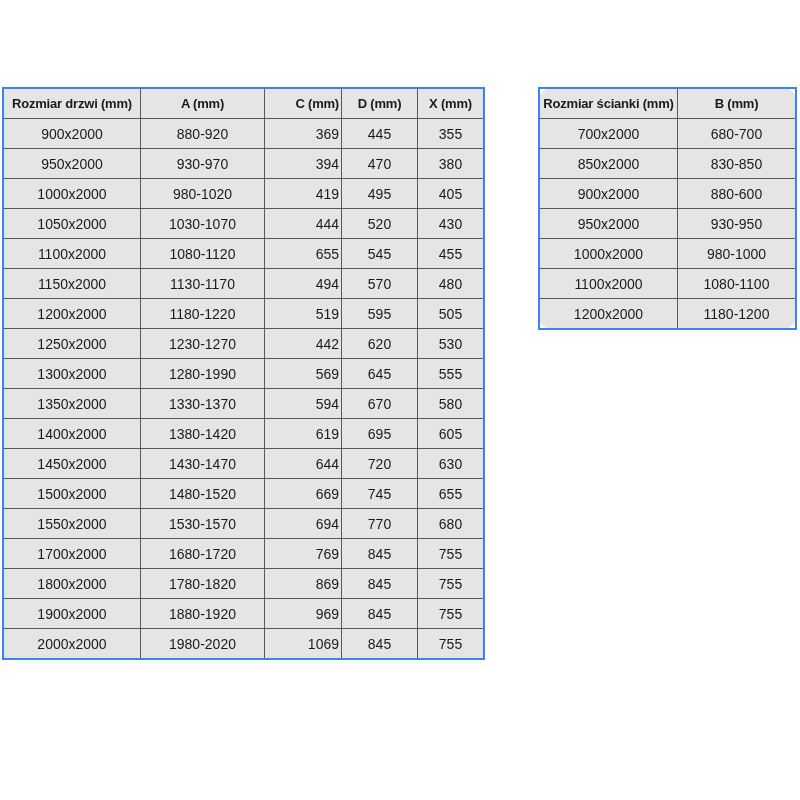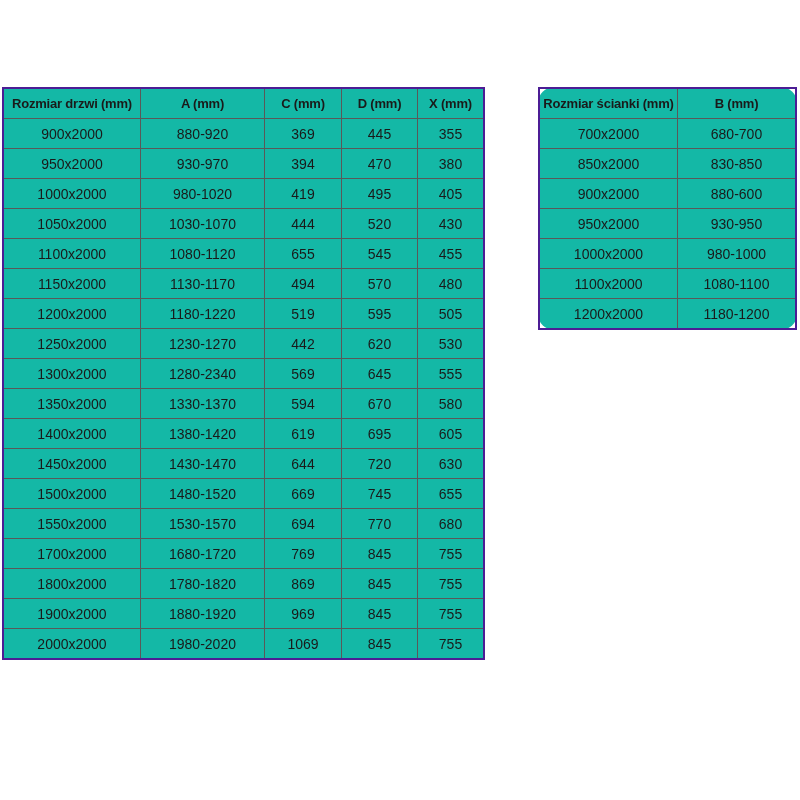--- a/index.html
+++ b/index.html
@@ -10,22 +10,22 @@
     width: 800px;
     height: 800px;
     background: #ffffff;
     position: relative;
     font-family: "Liberation Sans", sans-serif;
     color: #1f1f1f;
   }
   table.size-table {
     border-collapse: collapse;
     position: absolute;
-    background: #14b8a6;
-    border: 2px solid #4c1d95;
+    background: #e5e5e5;
+    border: 2px solid #3b82f6;
   }
   table.size-table th,
   table.size-table td {
     border: 1px solid #595959;
     text-align: center;
     vertical-align: middle;
     height: 29px;
     padding: 0 2px;
     white-space: nowrap;
     overflow: hidden;
@@ -38,21 +38,21 @@
   }
   table.size-table td {
     font-weight: normal;
     font-size: 14px;
     color: #1a1a1a;
   }
   
   #doors-table { left: 2px; top: 87px; }
   #doors-table th:nth-child(1), #doors-table td:nth-child(1) { width: 132px; }
   #doors-table th:nth-child(2), #doors-table td:nth-child(2) { width: 119px; margin-left: 21px; }
-  #doors-table th:nth-child(3), #doors-table td:nth-child(3) { width: 72px; }
+  #doors-table th:nth-child(3), #doors-table td:nth-child(3) { width: 72px; text-align: right; }
   #doors-table th:nth-child(4), #doors-table td:nth-child(4) { width: 71px; }
   #doors-table th:nth-child(5), #doors-table td:nth-child(5) { width: 61px; }
   
   #walls-table { left: 538px; top: 87px; border-radius: 16px; }
   #walls-table th:nth-child(1), #walls-table td:nth-child(1) { width: 133px; }
   #walls-table th:nth-child(2), #walls-table td:nth-child(2) { width: 113px; }
 </style>
 </head>
 <body>
 
@@ -119,21 +119,21 @@
         </tr>
         <tr>
           <td>1250x2000</td>
           <td>1230-1270</td>
           <td>442</td>
           <td>620</td>
           <td>530</td>
         </tr>
         <tr>
           <td>1300x2000</td>
-          <td>1280-2340</td>
+          <td>1280-1990</td>
           <td>569</td>
           <td>645</td>
           <td>555</td>
         </tr>
         <tr>
           <td>1350x2000</td>
           <td>1330-1370</td>
           <td>594</td>
           <td>670</td>
           <td>580</td>

